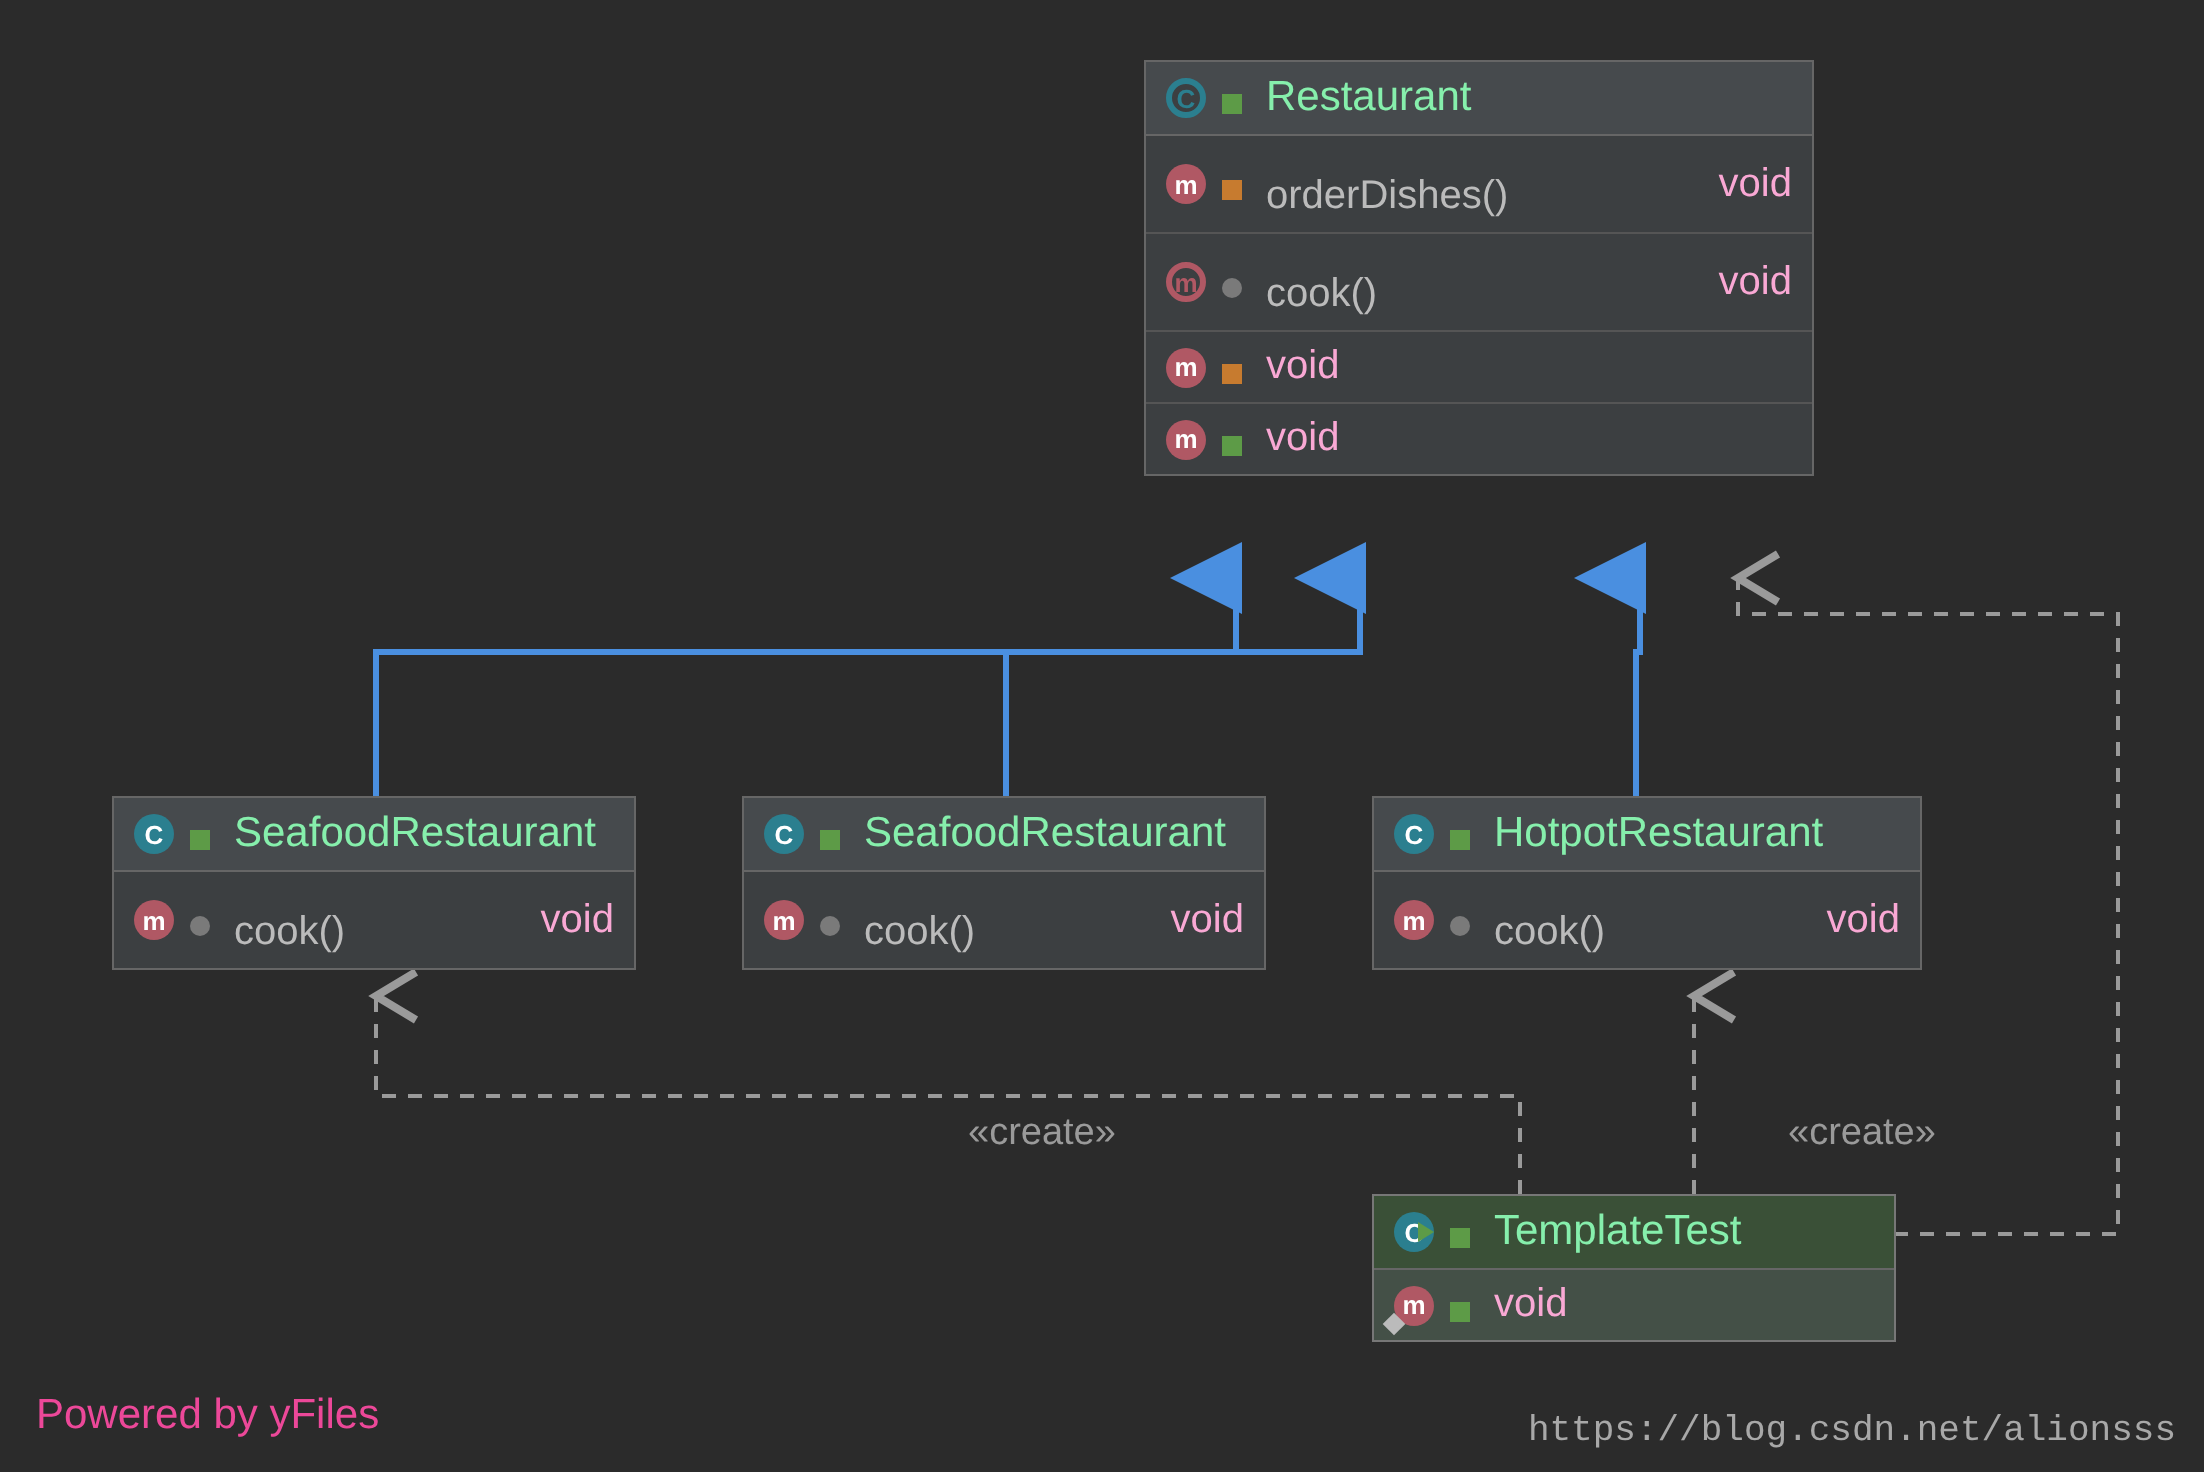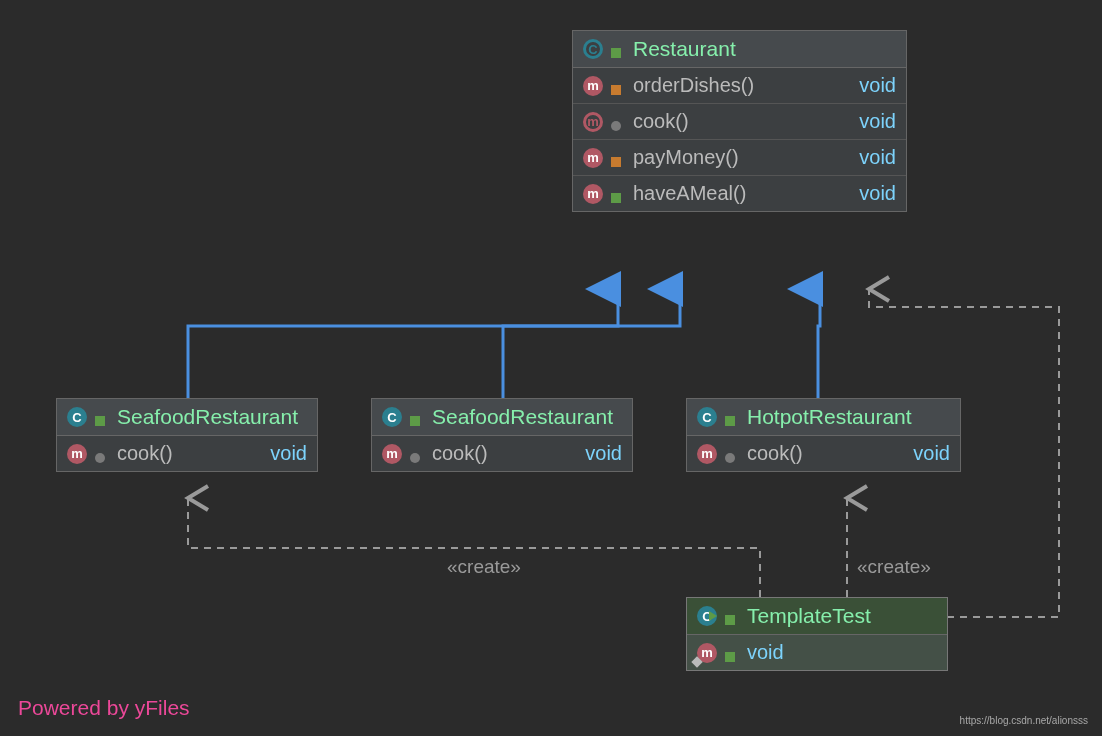--- a/index.html
+++ b/index.html
@@ -35,22 +35,22 @@
   }
   .row {
     display: flex;
     align-items: center;
     padding: 6px 10px;
     gap: 8px;
     border-bottom: 1px solid #555;
   }
   .row:last-child { border-bottom: none; }
   .classname { color: #86efac; font-size: 21px; }
-  .method-name { color: #bbbbbb; font-size: 20px; flex: 1; }
-  .rettype { color: #7dd3fc; font-size: 20px; }
+  .method-name { color: #bbbbbb; font-size: 20px; flex: 1; margin-top: 13px; }
+  .rettype { color: #f9a8d4; font-size: 20px; }
   .badge {
     width: 20px; height: 20px; border-radius: 50%;
     display: inline-flex; align-items: center; justify-content: center;
     font-size: 13px; color: #fff; font-weight: 600;
     flex: 0 0 auto;
   }
   .badge.c { background: #2b7f8f; }
   .badge.m { background: #b05864; }
   .badge.c-ring { background: #3c3f41; border: 3px solid #2b7f8f; color: #2b7f8f; width:20px;height:20px;}
   .badge.m-ring { background: #3c3f41; border: 3px solid #b05864; color: #b05864; width:20px;height:20px;}
@@ -63,24 +63,24 @@
   .vis.lock::before {
     content: ""; display:inline-block; width:10px;height:10px;background:#c77b2f; position:relative; top:2px;
   }
   .vis.key::before {
     content: ""; display:inline-block; width:10px;height:10px;background:#7a7a7a; border-radius:50%; position:relative; top:2px;
   }
   .footer-left {
     position: absolute; left: 18px; bottom: 16px; color: #ec4899; font-size: 21px;
   }
   .footer-right {
-    position: absolute; right: 14px; bottom: 10px; color: #a8a8a8; font-size: 10px;
+    position: absolute; right: 14px; bottom: 10px; color: #a8a8a8; font-size: 18px; font-family: Liberation Mono, monospace;
   }
   .create-label {
-    position: absolute; color: #9a9a9a; font-size: 19px;
+    position: absolute; color: #9a9a9a; font-size: 19px; margin-left: 37px;
   }
   .template-box .header { background: #3a5037; }
   .template-box { background: #3a5037; border-color:#777; }
   .template-box .body .row { background: #445047; }
   .runicon {
     width: 0; height: 0; border-style: solid;
     border-width: 5px 0 5px 8px; border-color: transparent transparent transparent #5d9b47;
     position: absolute; margin-left: 12px; margin-top: -1px;
   }
   .badge-wrap { position: relative; display:inline-flex; align-items:center; justify-content:center; flex:0 0 auto;}
@@ -130,27 +130,25 @@
     </div>
     <div class="row">
       <span class="badge m-ring">m</span>
       <span class="vis key"></span>
       <span class="method-name">cook()</span>
       <span class="rettype">void</span>
     </div>
     <div class="row">
       <span class="badge m">m</span>
       <span class="vis lock"></span>
-      <span class="method-name">payMoney()</span>
       <span class="rettype">void</span>
     </div>
     <div class="row">
       <span class="badge m">m</span>
       <span class="vis unlock"></span>
-      <span class="method-name">haveAMeal()</span>
       <span class="rettype">void</span>
     </div>
   </div>
 </div>
 
 <div class="class-box" style="left:56px; top:398px; width:262px;">
   <div class="header">
     <span class="badge c">C</span>
     <span class="vis unlock"></span>
     <span class="classname">SeafoodRestaurant</span>

